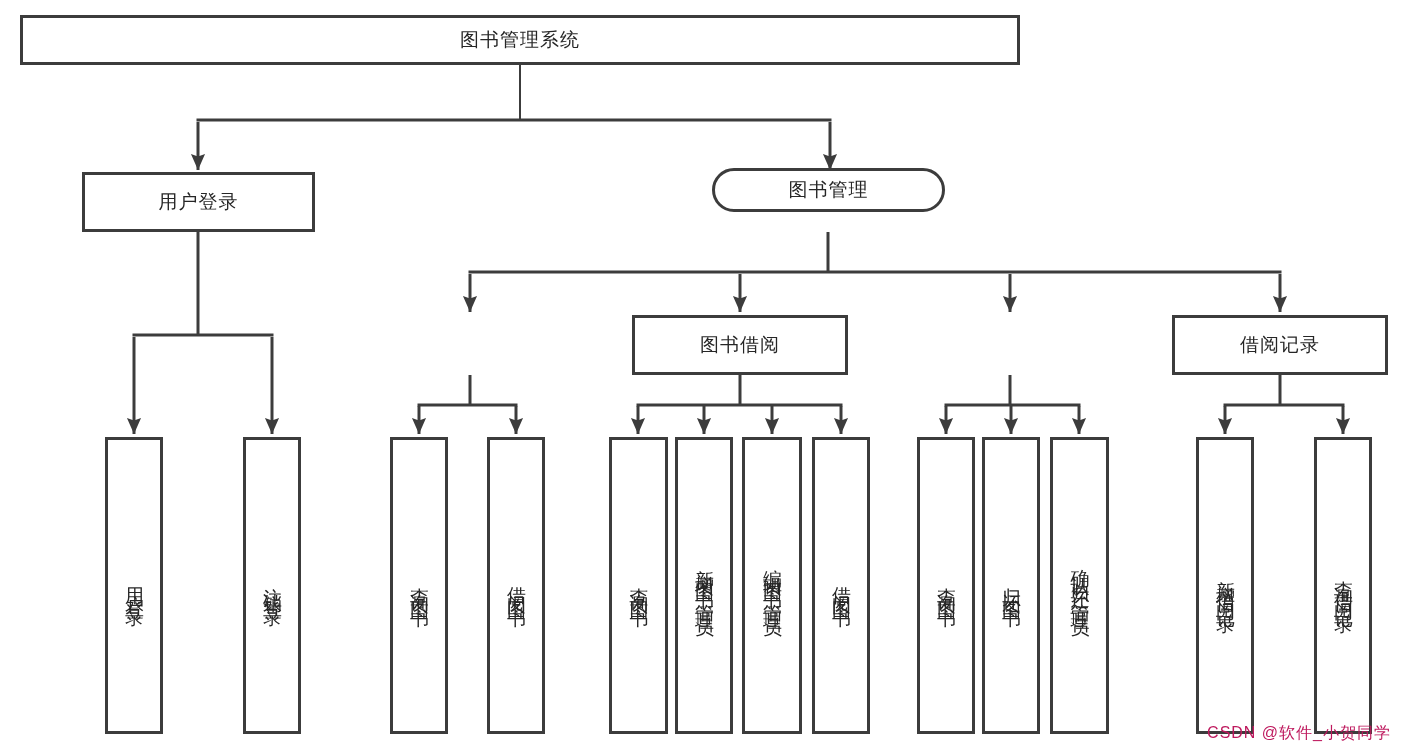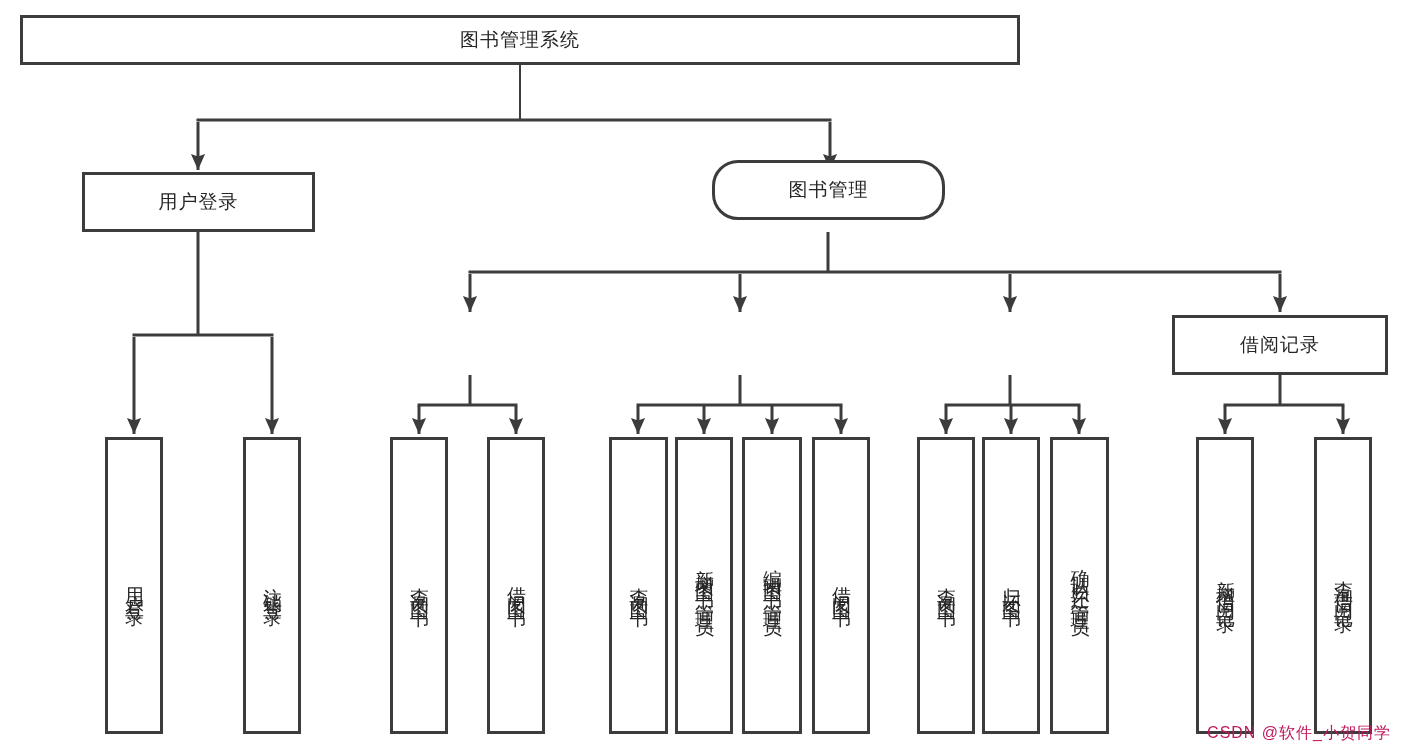--- a/index.html
+++ b/index.html
@@ -106,22 +106,23 @@
       <path d="M1280,375 V405"></path>
       <path d="M1223.5,405 H1344.5"></path>
       <path d="M1225,406 V434" marker-end="url(#arrow)"></path>
       <path d="M1343,406 V434" marker-end="url(#arrow)"></path>
     </g>
   </svg>
 
   <div class="node hnode" style="left:20px; top:15px; width:1000px; height:50px;">图书管理系统</div>
 
   <div class="node hnode" style="left:82px; top:172px; width:233px; height:60px;">用户登录</div>
-  <div class="node hnode" style="left:712px; top:160px; width:233px; height:60px;border-radius:26px;">图书管理</div>
+  <div class="node hnode" style="left:712px; top:168px; width:233px; height:44px;border-radius:26px;">图书管理</div>
 
+  <div class="node hnode" style="left:632px; top:315px; width:216px; height:60px;">图书借阅</div>
   <div class="node hnode" style="left:1172px; top:315px; width:216px; height:60px;">借阅记录</div>
 
   <div class="node vnode" style="left:105px; top:437px; width:58px; height:297px;">用户登录</div>
   <div class="node vnode" style="left:243px; top:437px; width:58px; height:297px;">注销登录</div>
 
   <div class="node vnode" style="left:390px; top:437px; width:58px; height:297px;">查询图书</div>
   <div class="node vnode" style="left:487px; top:437px; width:58px; height:297px;">借阅图书</div>
 
   <div class="node vnode" style="left:609px; top:437px; width:59px; height:297px;">查询图书</div>
   <div class="node vnode" style="left:675px; top:437px; width:58px; height:297px;">新增图书（管理员）</div>

